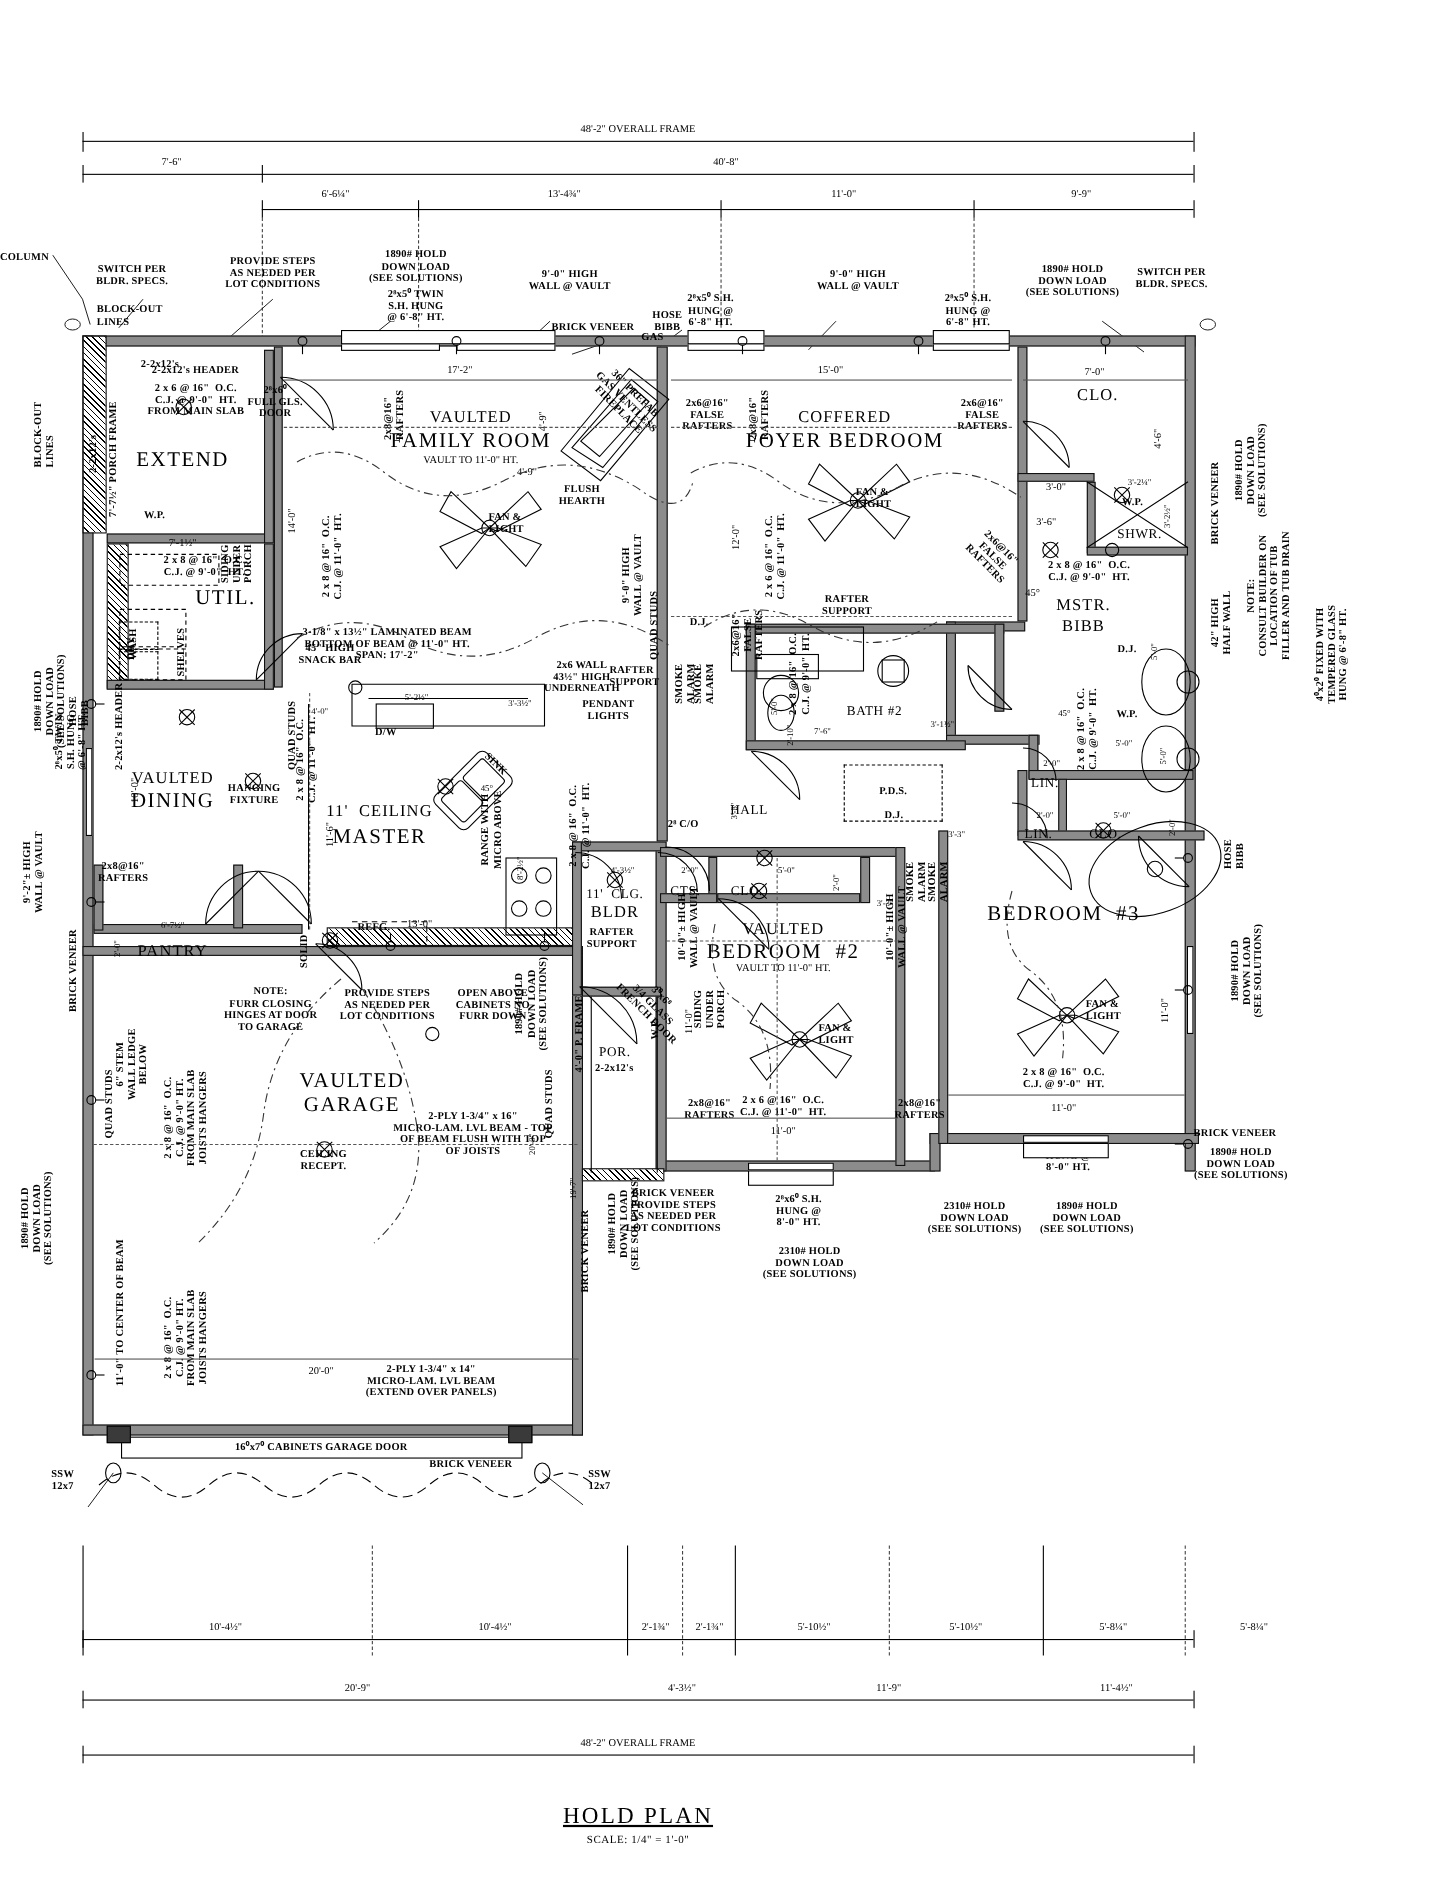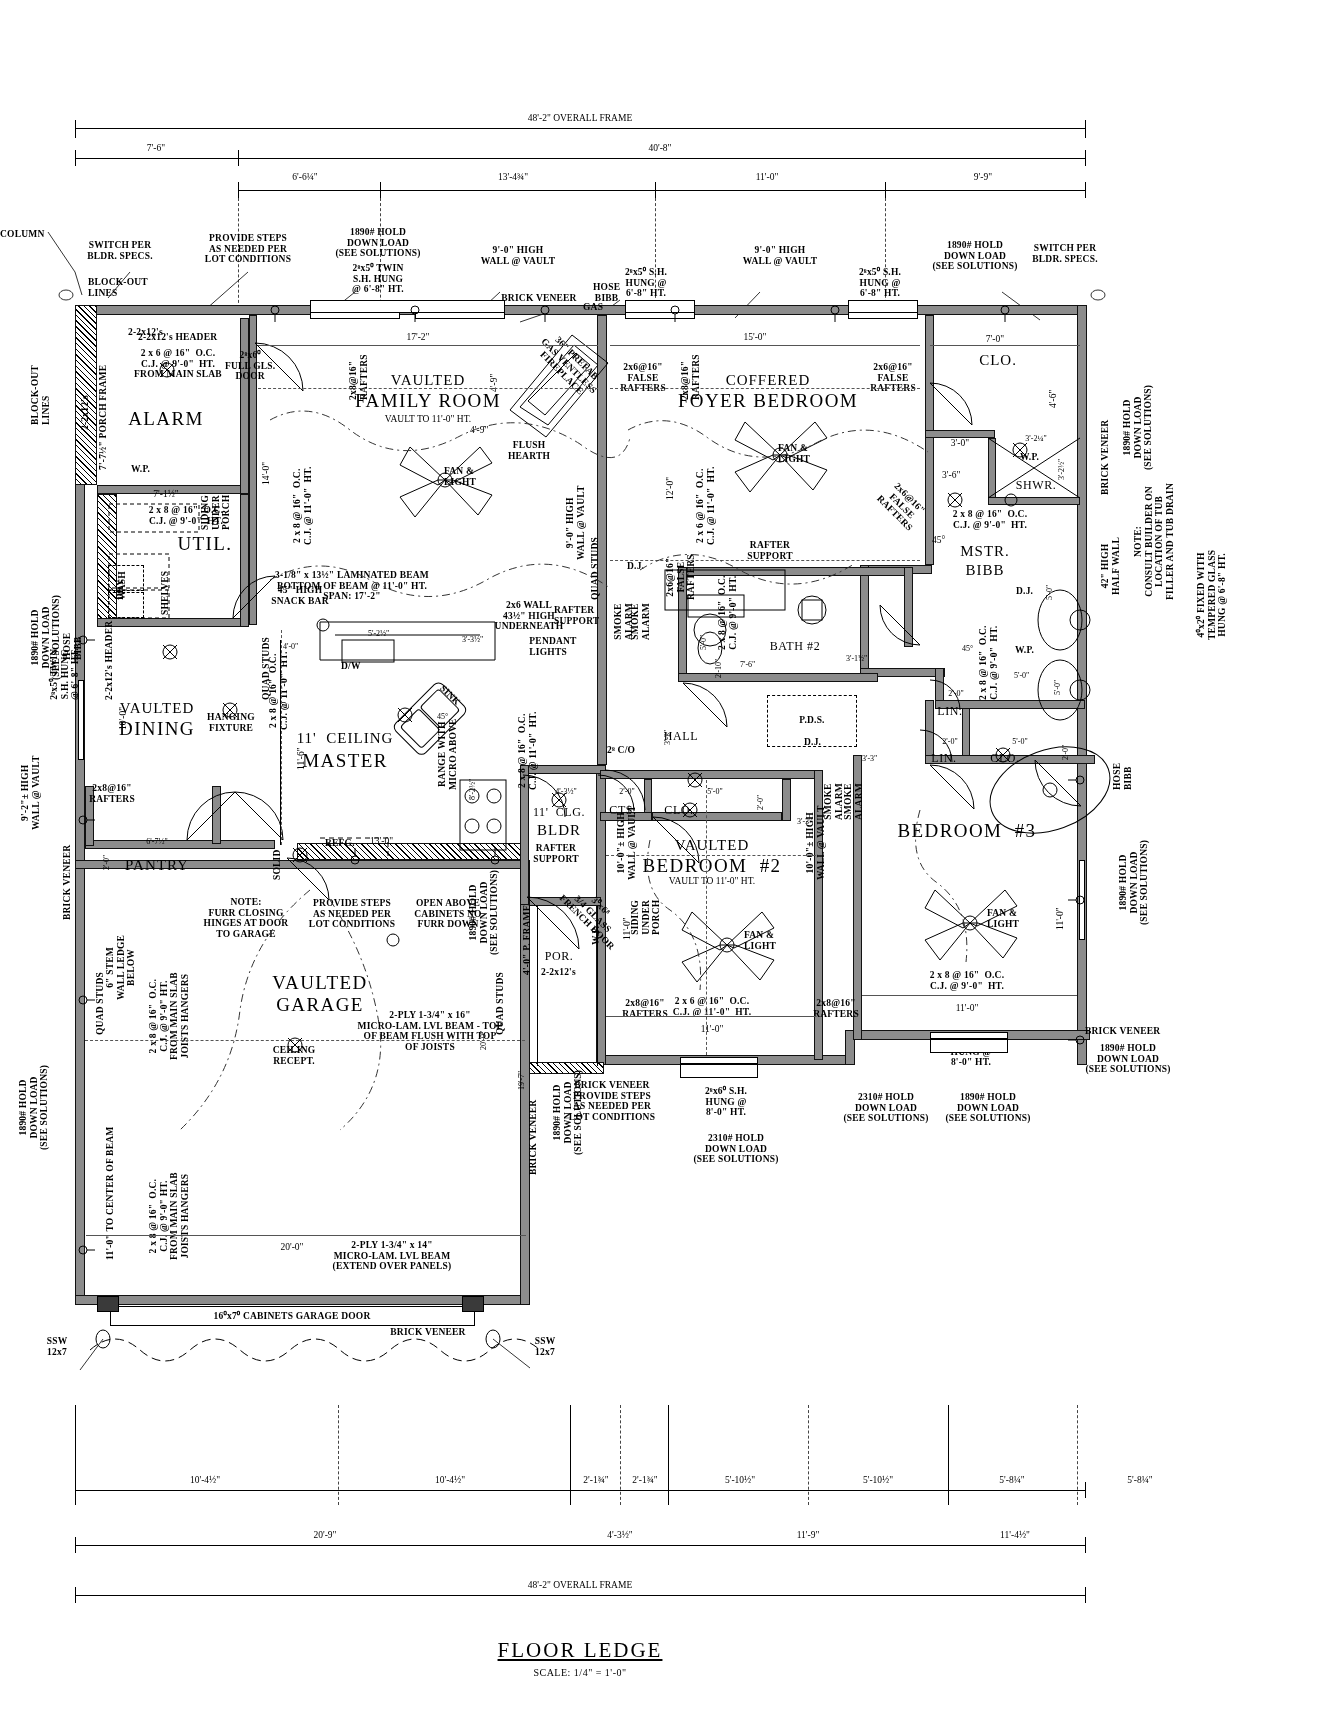--- a/index.html
+++ b/index.html
@@ -180,21 +180,21 @@
 
   <div class="wall" style="left:600px;top:770px;width:220px;height:9px;"></div>
   <div class="wall" style="left:644px;top:779px;width:8px;height:40px;"></div>
   <div class="wall" style="left:600px;top:812px;width:52px;height:9px;"></div>
   <div class="wall" style="left:652px;top:812px;width:130px;height:9px;"></div>
   <div class="wall" style="left:782px;top:779px;width:9px;height:42px;"></div>
   <div class="wall" style="left:814px;top:770px;width:9px;height:290px;"></div>
 
   <div class="room" style="left:258px;top:318px;width:338px;height:255px;z-index:-1;"></div>
 
-  <div class="txt rlab c" style="left:166px;top:408px;">ALARM</div>
+  <div class="txt rlab c" style="left:166px;top:408px;">EXTEND</div>
   <div class="txt note c" style="left:178px;top:348px;text-align:center;">2 x 6 @ 16"  O.C.
 C.J. @ 9'-0"  HT.
 FROM MAIN SLAB</div>
   <div class="txt note rot90" style="left:98px;top:470px;">7'-7½" PORCH FRAME</div>
   <div class="txt note rot90" style="left:80px;top:430px;">2-2x12's</div>
   <div class="txt note" style="left:128px;top:327px;">2-2x12's</div>
   <div class="txt note rot90" style="left:200px;top:530px;">SIDING
 UNDER
 PORCH</div>
   <div class="txt note" style="left:131px;top:464px;">W.P.</div>
@@ -331,21 +331,21 @@
   <div class="txt note" style="left:341px;top:661px;">D/W</div>
   <div class="txt dim-sm" style="left:368px;top:630px;">5'-2½"</div>
   <div class="txt dim-sm" style="left:283px;top:643px;">4'-0"</div>
   <div class="txt note" style="left:325px;top:838px;">REFG.</div>
   <div class="txt note rot90" style="left:437px;top:790px;text-align:center;">RANGE WITH
 MICRO ABOVE</div>
   <div class="txt note rotm45" style="left:438px;top:690px;">SINK</div>
   <div class="txt dim-sm" style="left:437px;top:713px;">45°</div>
   <div class="txt dim-sm rot90" style="left:469px;top:800px;">8'-2½"</div>
   <div class="txt dim-sm" style="left:462px;top:636px;">3'-3½"</div>
-  <div class="txt note c" style="left:553px;top:636px;text-align:left;">PENDANT
+  <div class="txt note c" style="left:553px;top:636px;text-align:center;">PENDANT
 LIGHTS</div>
   <div class="txt note rot90" style="left:517px;top:790px;text-align:center;">2 x 8 @ 16"  O.C.
 C.J. @ 11'-0"  HT.</div>
   <div class="txt note rot90" style="left:272px;top:880px;">SOLID</div>
 
   <div class="txt rlab-sm c" style="left:157px;top:857px;">PANTRY</div>
   <div class="txt dim-sm c" style="left:157px;top:838px;">6'-7½"</div>
   <div class="txt dim-sm rot90" style="left:103px;top:870px;">2'-0"</div>
 
   <div class="txt rlab c" style="left:320px;top:972px;">VAULTED</div>
@@ -730,21 +730,21 @@
   <div class="hl" style="left:75px;top:1595px;width:1010px;"></div>
   <div class="txt dim c" style="left:580px;top:1580px;">48'-2" OVERALL FRAME</div>
 
   <div class="vl" style="left:75px;top:1482px;height:16px;"></div>
   <div class="vl" style="left:1085px;top:1482px;height:16px;"></div>
   <div class="vl" style="left:75px;top:1537px;height:16px;"></div>
   <div class="vl" style="left:1085px;top:1537px;height:16px;"></div>
   <div class="vl" style="left:75px;top:1587px;height:16px;"></div>
   <div class="vl" style="left:1085px;top:1587px;height:16px;"></div>
 
-  <div class="txt c ul" style="left:580px;top:1639px;font-size:21px;letter-spacing:2px;">FLOOR LEDGE</div>
+  <div class="txt c ul" style="left:580px;top:1639px;font-size:21px;letter-spacing:2px;">HOLD PLAN</div>
   <div class="txt c" style="left:580px;top:1667px;font-size:10px;letter-spacing:.5px;">SCALE: 1/4" = 1'-0"</div>
 
   <svg class="abs" style="left:60px;top:1310px;width:560px;height:70px;">
     <path d="M30,40 q25,-22 50,0 q25,22 50,0 q25,-22 50,0 q25,22 50,0 q25,-22 50,0 q25,22 50,0 q25,-22 50,0 q25,22 50,0 q25,-22 50,0" stroke="#000" stroke-width="1" fill="none" stroke-dasharray="9,5"></path>
     <ellipse cx="43" cy="29" rx="7" ry="9" stroke="#000" fill="none"></ellipse>
     <ellipse cx="433" cy="29" rx="7" ry="9" stroke="#000" fill="none"></ellipse>
     <path d="M43,29 L20,60 M433,29 L470,58" stroke="#000" stroke-width="0.8"></path>
   </svg>
 
   <svg class="abs" style="left:250px;top:380px;width:380px;height:250px;">

